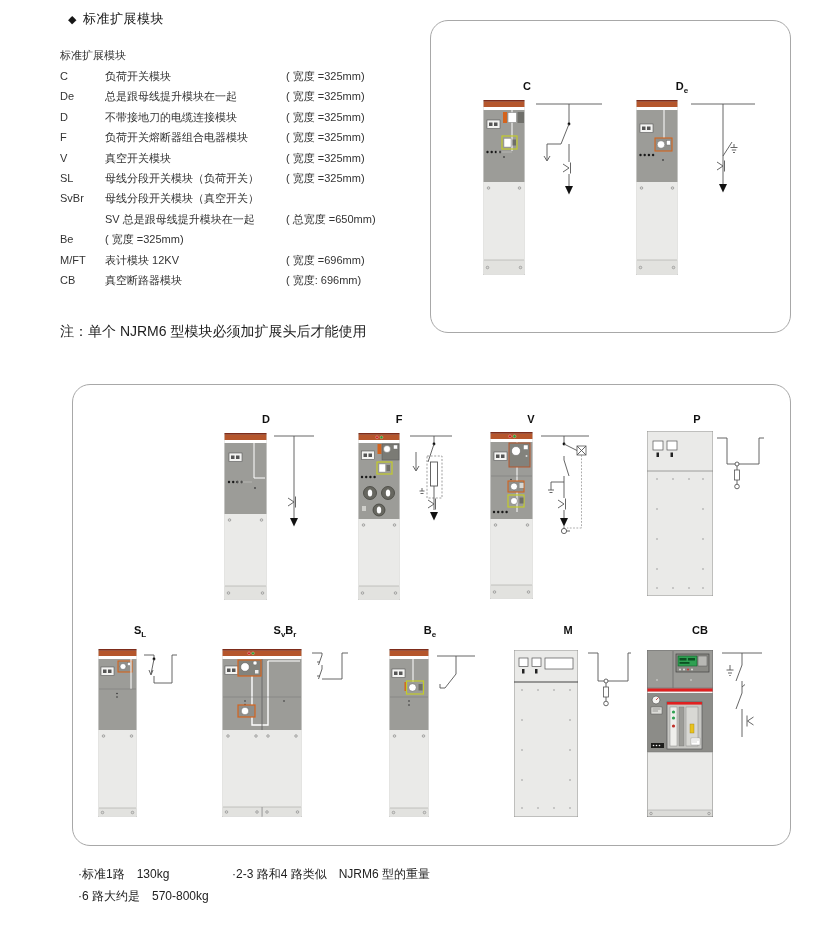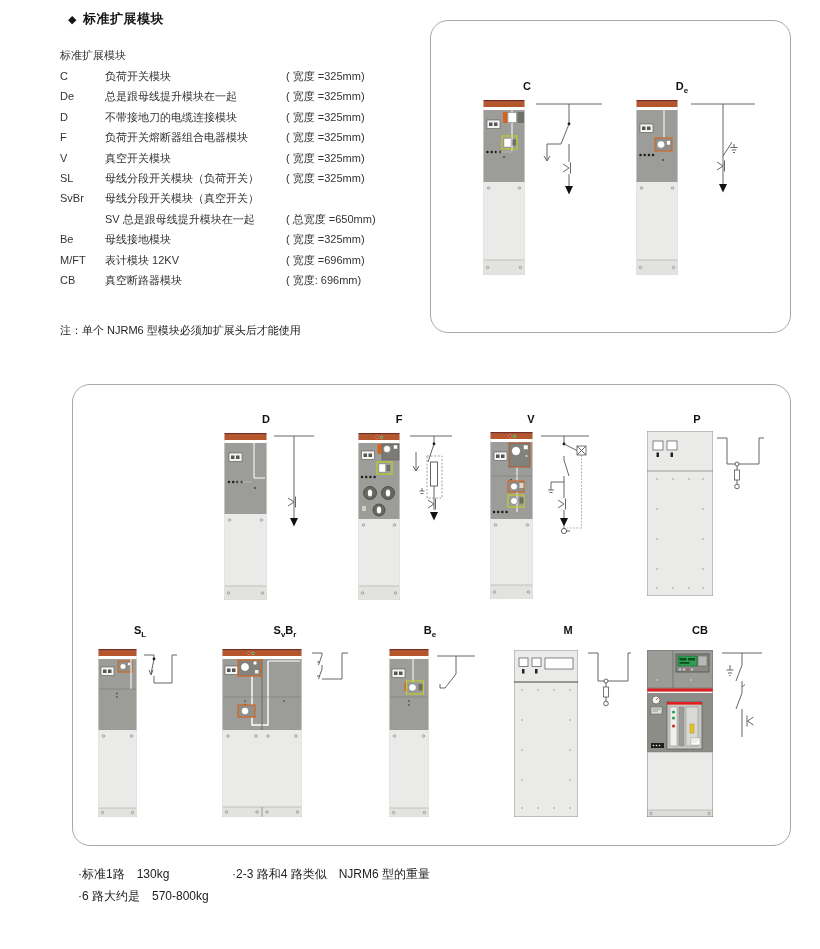--- a/index.html
+++ b/index.html
@@ -1,24 +1,24 @@
 <!DOCTYPE html>
 <html><head>
 <meta charset="utf-8">
 <style>
   html,body{margin:0;padding:0;background:#fff;}
   body{width:820px;height:949px;position:relative;overflow:hidden;
        font-family:"Liberation Sans","DejaVu Sans",sans-serif;color:#2e2e2e;}
   #page{position:absolute;inset:0;}
-  .header{position:absolute;left:68px;top:10px;font-size:13px;font-weight:bold;color:#161616;letter-spacing:.5px;}
+  .header{position:absolute;left:68px;top:10px;font-size:13px;font-weight:normal;color:#161616;letter-spacing:.5px;}
   .header .bullet{margin-right:6px;font-size:11px;}
   .list-title{position:absolute;left:60px;top:48px;font-size:11px;color:#333;}
   .mlist{position:absolute;left:60px;top:66px;width:340px;}
   .mrow{display:grid;grid-template-columns:45px 181px 1fr;font-size:11px;line-height:20.4px;color:#333;white-space:nowrap;}
-  .note{position:absolute;left:60px;top:323px;font-size:11px;color:#1d1d1d;}
+  .note{position:absolute;left:60px;top:323px;font-size:14px;color:#1d1d1d;}
   .panel{position:absolute;border:1.2px solid #a8a8a8;border-radius:18px;background:#fff;}
   #box-top{left:430px;top:20px;width:359px;height:311px;}
   #box-main{left:72px;top:384px;width:717px;height:460px;}
   .fig{position:absolute;}
   .fig-label{position:absolute;top:0;transform:translateX(-50%);font-size:11px;font-weight:bold;color:#101010;white-space:nowrap;}
   .fig-label sub{font-size:8px;}
   .cab,.cir{position:absolute;line-height:0;}
   .weights{position:absolute;left:78px;top:866px;color:#222;}
   .wtitle{margin-left:7px;font-size:12.5px;margin-bottom:7px;}
   .wgrid{display:grid;grid-template-columns:154px auto;row-gap:5px;font-size:12px;white-space:nowrap;}
@@ -70,21 +70,20 @@
         <span>母线分段开关模块（真空开关）</span>
         <span></span>
       </div>
     <div class="mrow">
         <span></span>
         <span>SV 总是跟母线提升模块在一起</span>
         <span>( 总宽度 =650mm)</span>
       </div>
     <div class="mrow">
         <span>Be</span>
-        <span>母线接地模块</span>
         <span>( 宽度 =325mm)</span>
       </div>
     <div class="mrow">
         <span>M/FT</span>
         <span>表计模块 12KV</span>
         <span>( 宽度 =696mm)</span>
       </div>
     <div class="mrow">
         <span>CB</span>
         <span>真空断路器模块</span>

